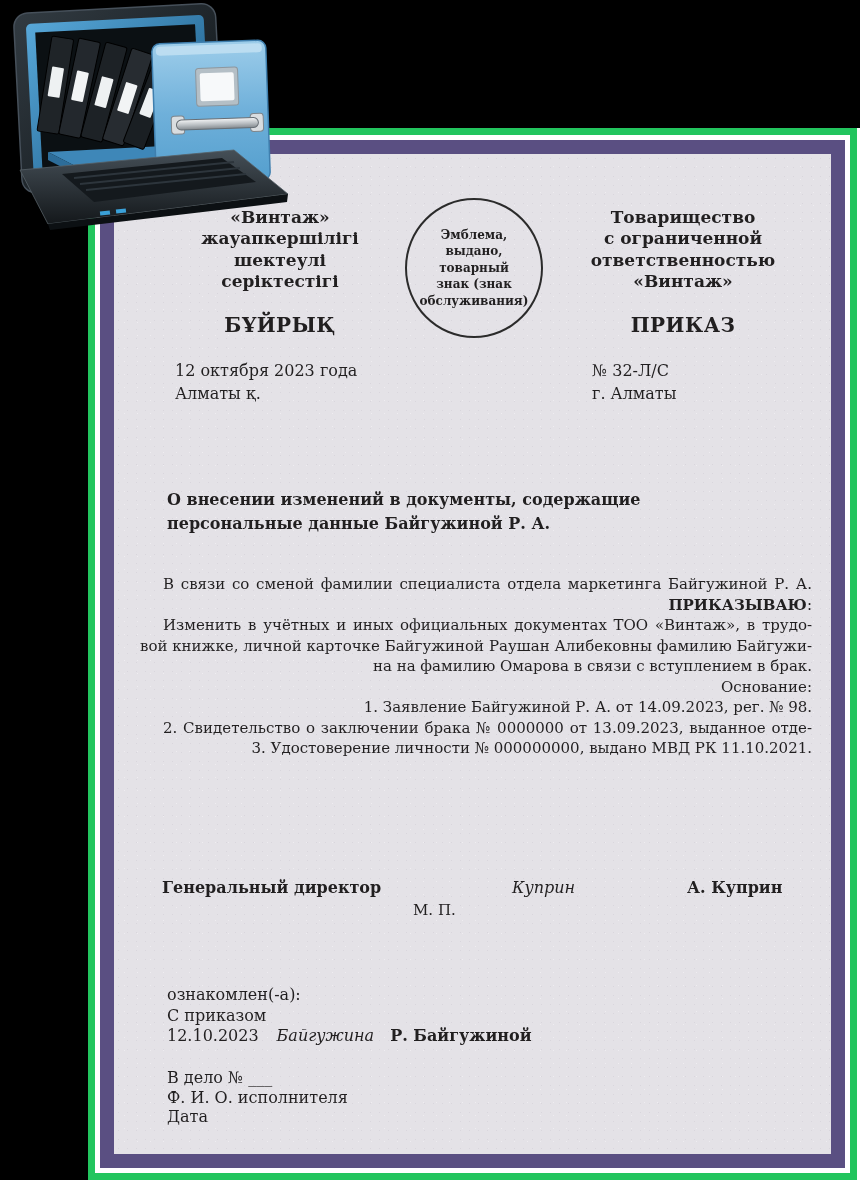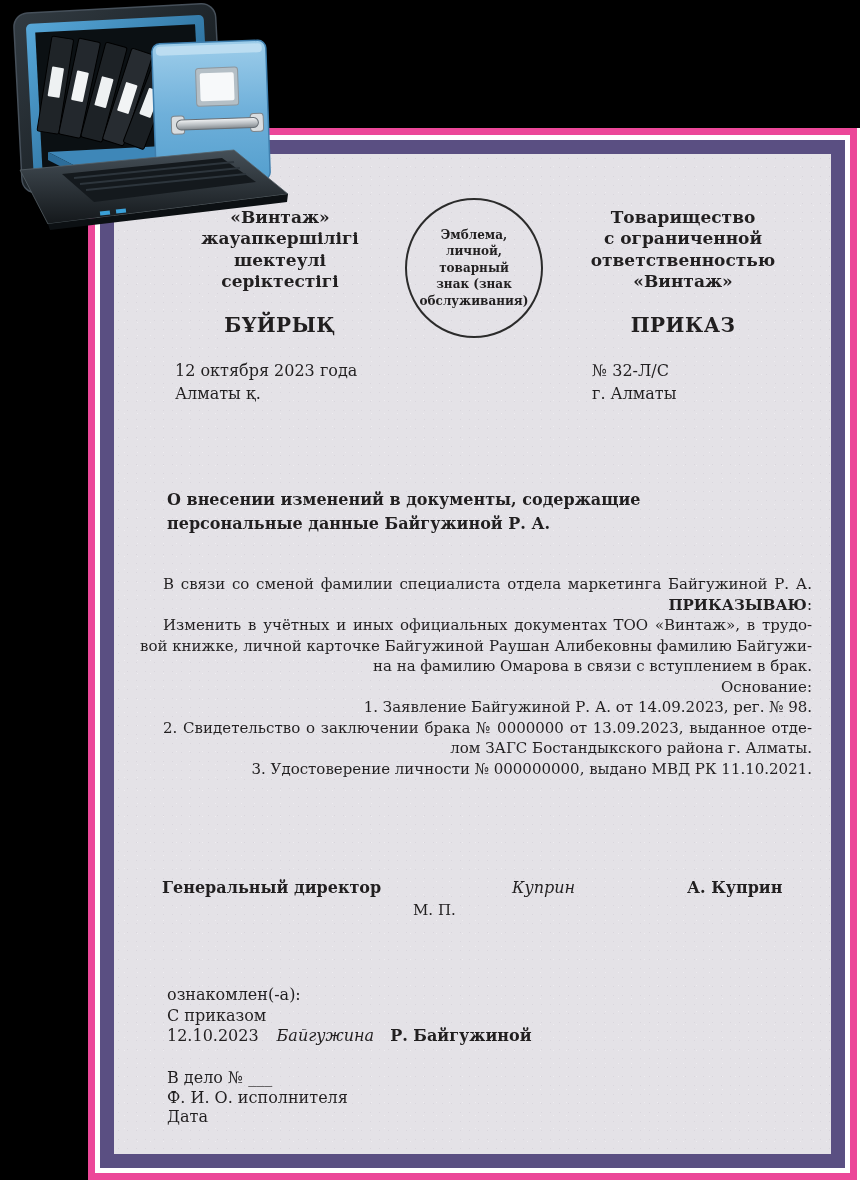--- a/index.html
+++ b/index.html
@@ -5,21 +5,21 @@
   html,body{margin:0;padding:0;}
   body{
     width:860px;height:1180px;position:relative;overflow:hidden;
     background:#000;
     font-family:"DejaVu Serif", serif;
     color:#211f20;
   }
   
   .page{
     position:absolute;left:88px;top:128px;width:769px;height:1052px;
-    box-sizing:border-box;border:7px solid #ec4899;background:#5a4f82;
+    box-sizing:border-box;border:7px solid #22c55e;background:#5a4f82;
   }
   .frame-white{position:absolute;inset:0;box-sizing:border-box;border:5px solid #ffffff;}
   .frame-inner{position:absolute;inset:0;box-sizing:border-box;border:14px solid #5a4f82;}
   .paper{
     position:absolute;inset:0;
     background-color:#e4e2e7;
     background-image:
       radial-gradient(#d9d6dd 0.6px, transparent 0.9px),
       radial-gradient(#efedf1 0.6px, transparent 0.9px);
     background-size:9px 9px, 13px 13px;
@@ -81,21 +81,21 @@
         <div class="hcol hcol-left">
           <div>«Винтаж»</div>
           <div>жауапкершілігі</div>
           <div>шектеулі</div>
           <div>серіктестігі</div>
         </div>
         <div class="doctype doctype-left">БҰЙРЫҚ</div>
 
         <div class="emblem-circle">
           <div>Эмблема,</div>
-          <div>личной,</div>
+          <div>выдано,</div>
           <div>товарный</div>
           <div>знак (знак</div>
           <div>обслуживания)</div>
         </div>
 
         <div class="hcol hcol-right">
           <div>Товарищество</div>
           <div>с ограниченной</div>
           <div>ответственностью</div>
           <div>«Винтаж»</div>
@@ -118,21 +118,20 @@
 
         <div class="body-block">
           <div class="bl ind jl">В связи со сменой фамилии специалиста отдела маркетинга Байгужиной Р. А.</div>
           <div class="bl"><span class="order-word">ПРИКАЗЫВАЮ</span><span>:</span></div>
           <div class="bl ind jl">Изменить в учётных и иных официальных документах ТОО «Винтаж», в трудо-</div>
           <div class="bl jl">вой книжке, личной карточке Байгужиной Раушан Алибековны фамилию Байгужи-</div>
           <div class="bl">на на фамилию Омарова в связи с вступлением в брак.</div>
           <div class="bl ind">Основание:</div>
           <div class="bl ind">1. Заявление Байгужиной Р. А. от 14.09.2023, рег. № 98.</div>
           <div class="bl ind jl">2. Свидетельство о заключении брака № 0000000 от 13.09.2023, выданное отде-</div>
-          <div class="bl">лом ЗАГС Бостандыкского района г. Алматы.</div>
           <div class="bl ind">3. Удостоверение личности № 000000000, выдано МВД РК 11.10.2021.</div>
         </div>
 
         <div class="sig-row">
           <span class="sig-title">Генеральный директор</span>
           <span class="sig-auto">Куприн</span>
           <span class="sig-name">А. Куприн</span>
         </div>
         <div class="seal">М. П.</div>
 

